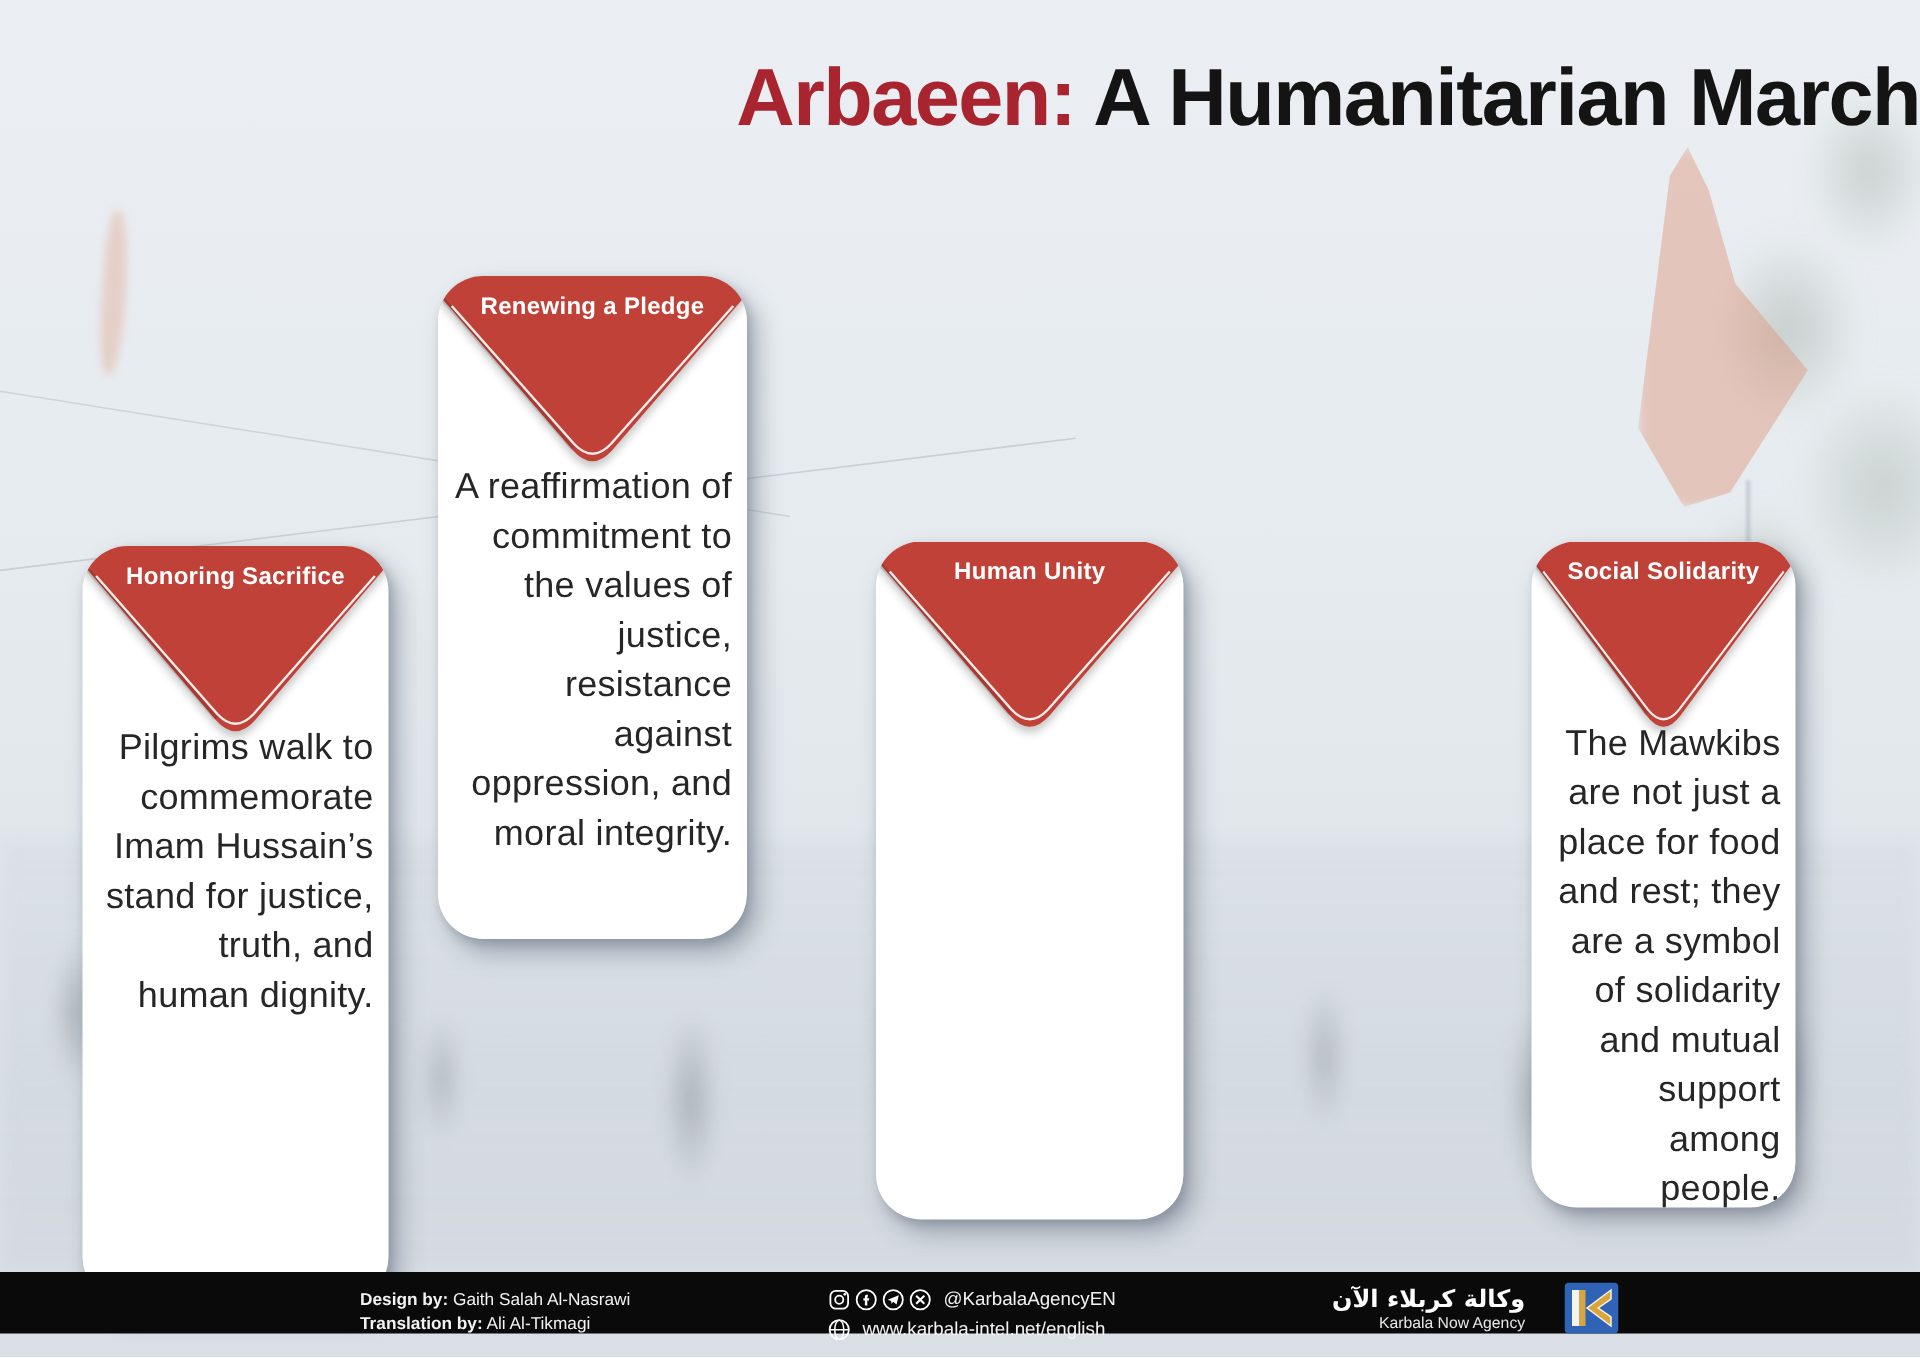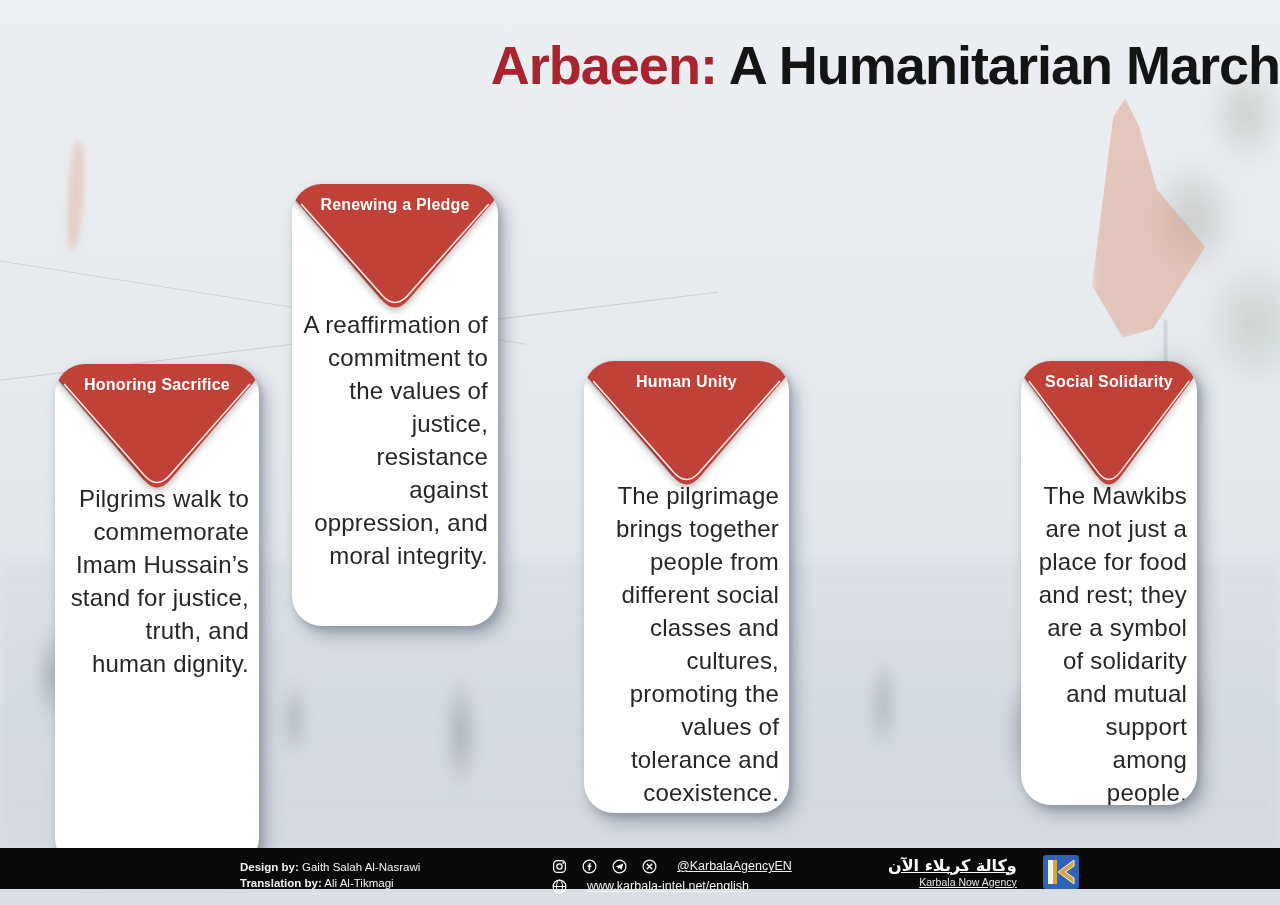--- a/index.html
+++ b/index.html
@@ -65,24 +65,24 @@
   .card-body{position:absolute;top:118px;left:10px;right:10px;text-align:right;
     color:var(--text-dark);font-size:24px;line-height:33px;letter-spacing:.2px;}
   .c2 .card-body,.c4 .card-body{top:124px;}
 
   
   .footer{position:absolute;left:0;top:848px;width:1280px;height:41px;background:var(--footer-bg);
     color:#fff;}
   .credits{position:absolute;left:240px;top:11px;font-size:11.5px;line-height:16px;color:#f2f2f2;}
   .credits b{font-weight:bold;}
   .social{position:absolute;left:552px;top:8px;font-size:12.5px;line-height:20px;color:#f2f2f2;}
-  .social-row{display:flex;align-items:center;gap:15px;text-decoration:underline;}
+  .social-row{display:flex;align-items:center;gap:3px;}
   .sicon{width:15px;height:15px;display:inline-block;}
   .social-row .handle,.social-row .site{margin-left:5px;}
-  .agency{position:absolute;left:888px;top:7px;display:flex;align-items:center;gap:26px;text-decoration:underline;}
+  .agency{position:absolute;left:888px;top:7px;display:flex;align-items:center;gap:26px;}
   .agency-text{text-align:right;direction:rtl;}
   .agency-ar{font-family:"DejaVu Sans",sans-serif;font-weight:bold;font-size:16px;line-height:20px;}
   .agency-en{font-family:"Liberation Sans",sans-serif;font-size:10.5px;line-height:13px;direction:ltr;color:#e8e8e8;}
   .logo{width:36px;height:34px;display:block;}
 </style>
 </head>
 <body>
 
 <div class="poster">
 
@@ -118,21 +118,20 @@
     <div class="card-body">A reaffirmation of commitment to the values of justice, resistance against oppression, and moral integrity.</div>
   </div>
 
   <div class="card c3">
     <svg class="pennant" viewBox="0 0 202 132" preserveAspectRatio="none" aria-hidden="true">
       <path class="pennant-fill" d="M0,0 H202 V12 L114,116 Q101,131 88,116 L0,12 Z"></path>
       <path class="pennant-shade" d="M1,13 L88,115"></path>
       <path class="pennant-line" d="M9,20 L89,112 Q101,125 113,112 L193,20"></path>
     </svg>
     <div class="card-header">Human Unity</div>
-    <div class="card-body">The pilgrimage brings together people from different social classes and cultures, promoting the values of tolerance and coexistence.</div>
   </div>
 
 
   <div class="card c5">
     <svg class="pennant" viewBox="0 0 202 132" preserveAspectRatio="none" aria-hidden="true">
       <path class="pennant-fill" d="M0,0 H202 V12 L114,116 Q101,131 88,116 L0,12 Z"></path>
       <path class="pennant-shade" d="M1,13 L88,115"></path>
       <path class="pennant-line" d="M9,20 L89,112 Q101,125 113,112 L193,20"></path>
     </svg>
     <div class="card-header">Social Solidarity</div>

